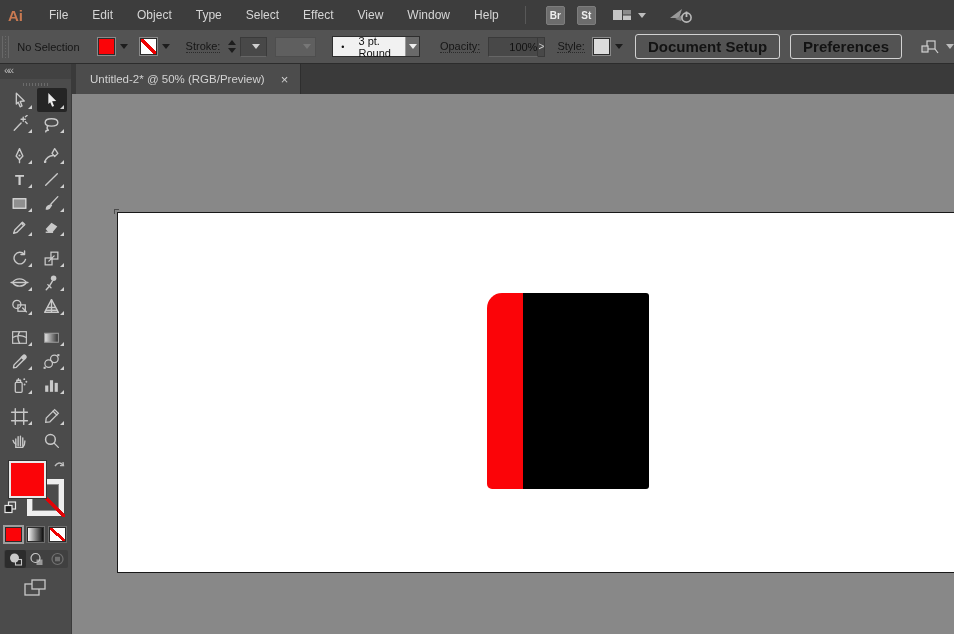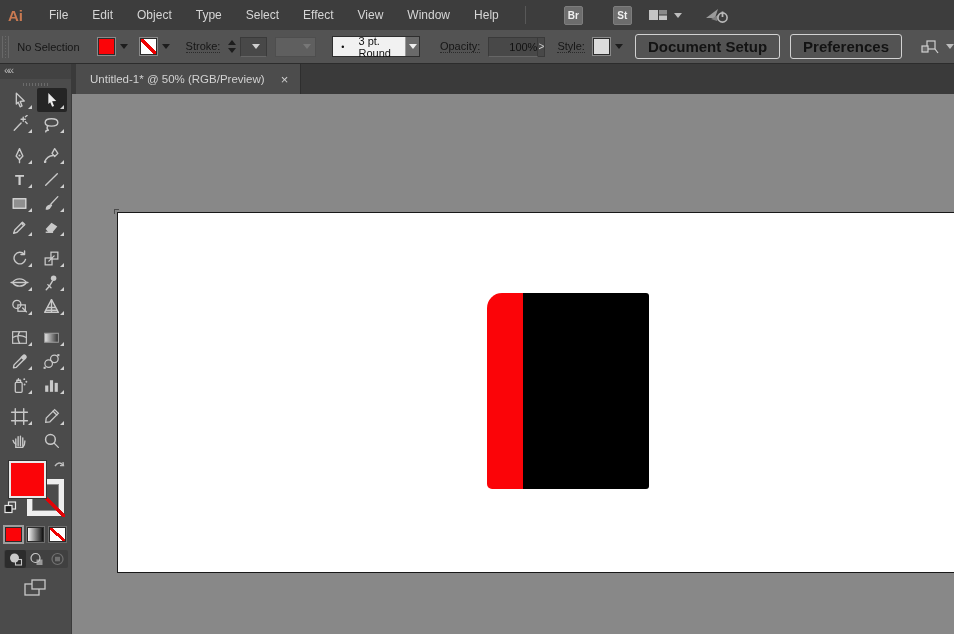--- a/index.html
+++ b/index.html
@@ -8,21 +8,21 @@
          -webkit-font-smoothing:antialiased; }
 
   
   .menubar { position:absolute; left:0; top:0; width:954px; height:30px; background:#3d3d3d;
              display:flex; align-items:center; color:#d6d6d6; }
   .ai-logo { color:#c97a52; font-weight:bold; font-size:15px; margin:0 14px 0 8px;text-align:right; }
   .menu-item { padding:0 12px; height:25px; display:flex; align-items:center; cursor:default; }
   .menu-sep { width:1px; height:18px; background:#585858; margin:0 8px 0 14px; }
   .badge { width:19px; height:19px; background:#6d6d6d; border:1px solid #7d7d7d; border-radius:2px;
            color:#efefef; font-size:10px; font-weight:bold; display:flex; align-items:center;
-           justify-content:center; margin-left:30px; }
+           justify-content:center; margin-left:12px; }
   .ws-wrap { display:flex; align-items:center; margin-left:16px; }
   .chev-down { width:0; height:0; border-left:4px solid transparent; border-right:4px solid transparent;
                border-top:5px solid #bdbdbd; margin-left:6px; }
   .sync-wrap { margin-left:22px; display:flex; align-items:center; }
 
   
   .controlbar { position:absolute; left:0; top:30px; width:954px; height:34px; background:#535353;
                 border-bottom:1px solid #2c2c2c; display:flex; align-items:center; color:#161616;
                 font-size:11px; }
   .grip { width:9px; height:22px; margin-left:2px;
@@ -222,21 +222,21 @@
       <rect x="9" y="3" width="8" height="8" fill="none" stroke="#d0d0d0" stroke-width="1.2"></rect>
       <rect x="4" y="8" width="6" height="6" fill="#6a6a6a" stroke="#d0d0d0" stroke-width="1.2"></rect>
       <path d="M17 11 l3 4" stroke="#d0d0d0" stroke-width="1.2"></path>
     </svg>
     <i class="chev-down"></i>
   </span>
 </div>
 
 <div class="tabbar">
   <div class="tab">
-    <span>Untitled-1* @ 50% (RGB/Preview)</span>
+    <span>Untitled-2* @ 50% (RGB/Preview)</span>
     <span class="tab-close">×</span>
   </div>
 </div>
 
 <div class="toolbar">
   <div class="tb-head">««</div>
   <div class="tb-grip"></div>
 
   <div class="tools">
     <div class="tool sub">

